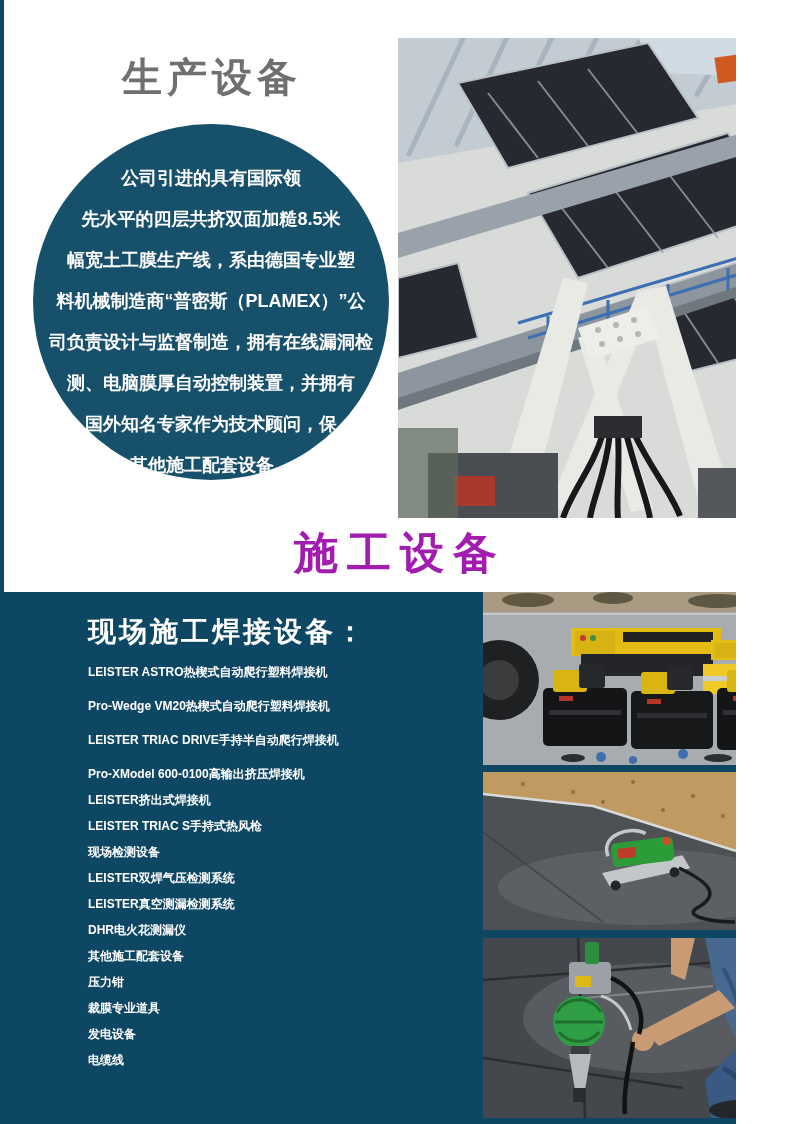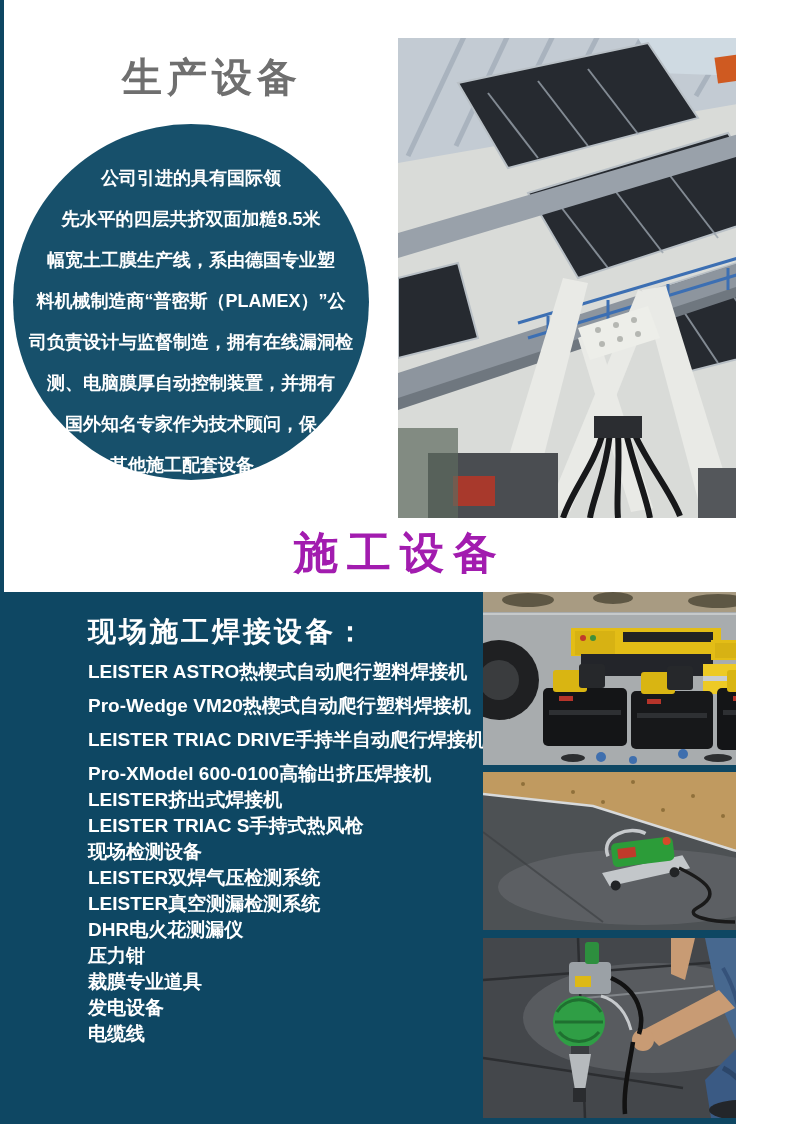--- a/index.html
+++ b/index.html
@@ -6,38 +6,38 @@
   #page{
     position:relative;width:736px;height:1124px;overflow:hidden;background:#ffffff;
     font-family:"Liberation Sans","DejaVu Sans",sans-serif;
   }
   .left-rule{position:absolute;left:0;top:0;width:4px;height:592px;background:#0e4763;}
   .prod-title{
     position:absolute;left:122px;top:50px;font-size:40px;font-weight:bold;
     color:#6f6f6f;letter-spacing:5px;white-space:nowrap;
   }
   .intro-circle{
-    position:absolute;left:13px;top:124px;width:356px;height:356px;border-radius:50%;
+    position:absolute;left:33px;top:124px;width:356px;height:356px;border-radius:50%;
     background:#17506b;color:#ffffff;text-align:center;box-sizing:border-box;
     padding-top:34px;font-weight:bold;font-size:18px;line-height:41px;
   }
   .intro-circle div{white-space:nowrap;}
   .photo{position:absolute;overflow:hidden;}
   .photo svg{display:block;width:100%;height:100%;}
   #factory-photo{left:398px;top:38px;width:402px;height:480px;}
   .constr-title{
     position:absolute;left:0;top:524px;width:800px;text-align:center;
     font-size:44px;font-weight:bold;color:#a21caf;letter-spacing:9px;white-space:nowrap;
   }
   .dark-section{position:absolute;left:0;top:592px;width:800px;height:532px;background:#0e4763;}
   .equip-list{position:absolute;left:88px;top:614px;color:#ffffff;}
   .equip-header{font-size:28px;font-weight:bold;letter-spacing:3px;line-height:36px;white-space:nowrap;}
   .equip-list ul{list-style:none;margin:12px 0 0 0;padding:0;}
   .equip-list li{
-    font-size:19px;font-weight:bold;line-height:20px;margin:0 0 6px 0;white-space:nowrap;
+    font-size:12px;font-weight:bold;line-height:20px;margin:0 0 6px 0;white-space:nowrap;
   }
   .equip-list li:nth-child(1),
   .equip-list li:nth-child(2),
   .equip-list li:nth-child(3){margin-bottom:14px;}
   #welders-photo{left:483px;top:592px;width:317px;height:173px;}
   #autowelder-photo{left:483px;top:772px;width:317px;height:158px;}
   #handwelder-photo{left:483px;top:938px;width:317px;height:180px;}
 </style>
 </head>
 <body>
@@ -156,20 +156,21 @@
       <li>LEISTER ASTRO热楔式自动爬行塑料焊接机</li>
       <li>Pro-Wedge VM20热楔式自动爬行塑料焊接机</li>
       <li>LEISTER TRIAC DRIVE手持半自动爬行焊接机</li>
       <li>Pro-XModel 600-0100高输出挤压焊接机</li>
       <li>LEISTER挤出式焊接机</li>
       <li>LEISTER TRIAC S手持式热风枪</li>
       <li>现场检测设备</li>
       <li>LEISTER双焊气压检测系统</li>
       <li>LEISTER真空测漏检测系统</li>
       <li>DHR电火花测漏仪</li>
+      <li>其他施工配套设备</li>
       <li>压力钳</li>
       <li>裁膜专业道具</li>
       <li>发电设备</li>
       <li>电缆线</li>
     </ul>
   </div>
 
   <div class="photo" id="welders-photo">
     <svg viewBox="0 0 317 173" preserveAspectRatio="none">
       <rect width="317" height="173" fill="#a8acae"></rect>

